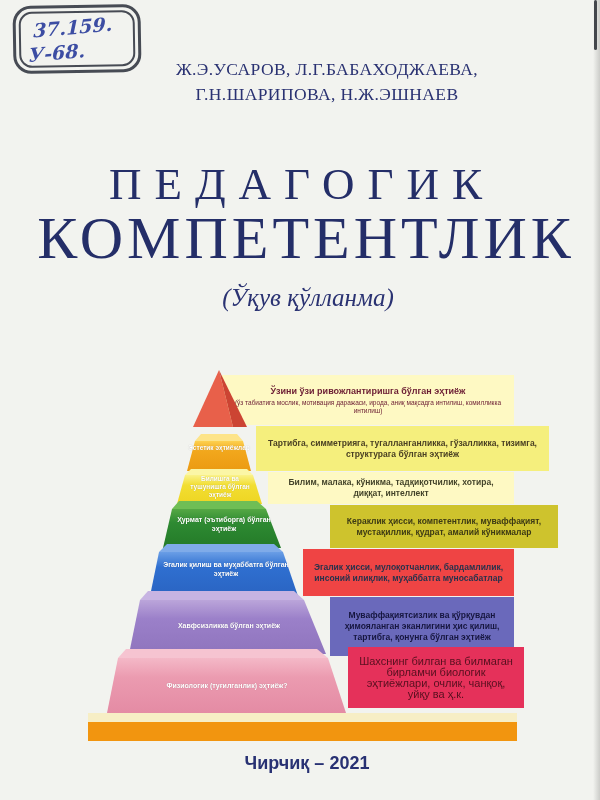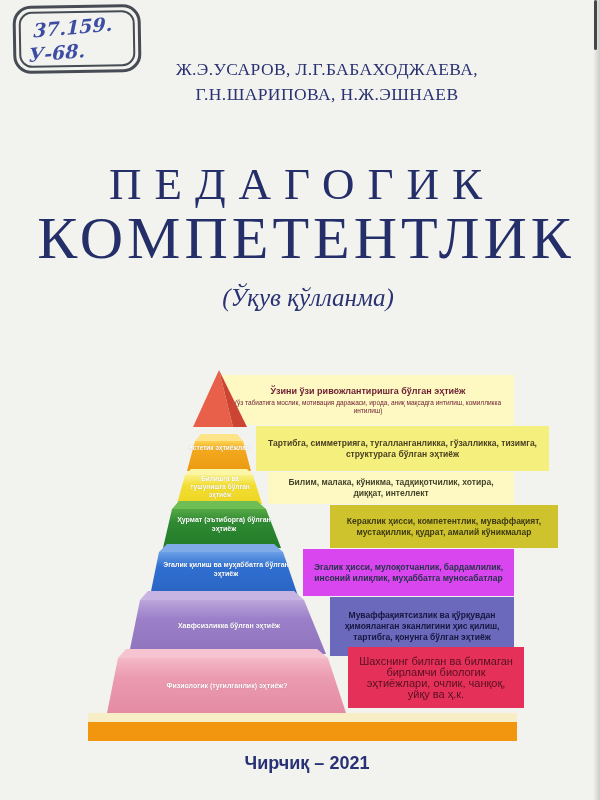--- a/index.html
+++ b/index.html
@@ -39,21 +39,21 @@
   .band .bt{width:100%;padding:0 10px;}
   .band1{left:222px;top:375px;width:292px;height:50px;background:#fef9c3;}
   .band1 .ti{font-size:9px;font-weight:700;color:#6b1d33;line-height:11px;}
   .band1 .su{font-size:6.5px;color:#6b1d33;line-height:8px;margin-top:2px;}
   .band2{left:256px;top:426px;width:293px;height:45px;background:#f5ef7d;
     font-size:8.5px;font-weight:700;color:#4a4023;line-height:11px;}
   .band3{left:268px;top:472px;width:246px;height:32px;background:#fef9c3;
     font-size:8.5px;font-weight:700;color:#44442a;line-height:11px;}
   .band4{left:286px;top:505px;width:228px;height:43px;background:#cec32d;
     font-size:8.5px;font-weight:700;color:#3d3a14;line-height:11px;margin-left:44px;}
-  .band5{left:303px;top:549px;width:211px;height:47px;background:#d946ef;
+  .band5{left:303px;top:549px;width:211px;height:47px;background:#ef4444;
     font-size:8.5px;font-weight:700;color:#27324c;line-height:11px;}
   .band6{left:330px;top:597px;width:184px;height:59px;background:#6a69bb;
     font-size:8.5px;font-weight:700;color:#16163f;line-height:11px;}
   .band7{left:348px;top:647px;width:176px;height:61px;background:#e5315a;
     font-size:11px;font-weight:400;color:#57101f;line-height:11px;}
 
   
   .base-cream{position:absolute;left:88px;top:713px;width:429px;height:9px;background:#f7eec5;}
   .base-orange{position:absolute;left:88px;top:722px;width:429px;height:19px;background:#f2950f;}
 

